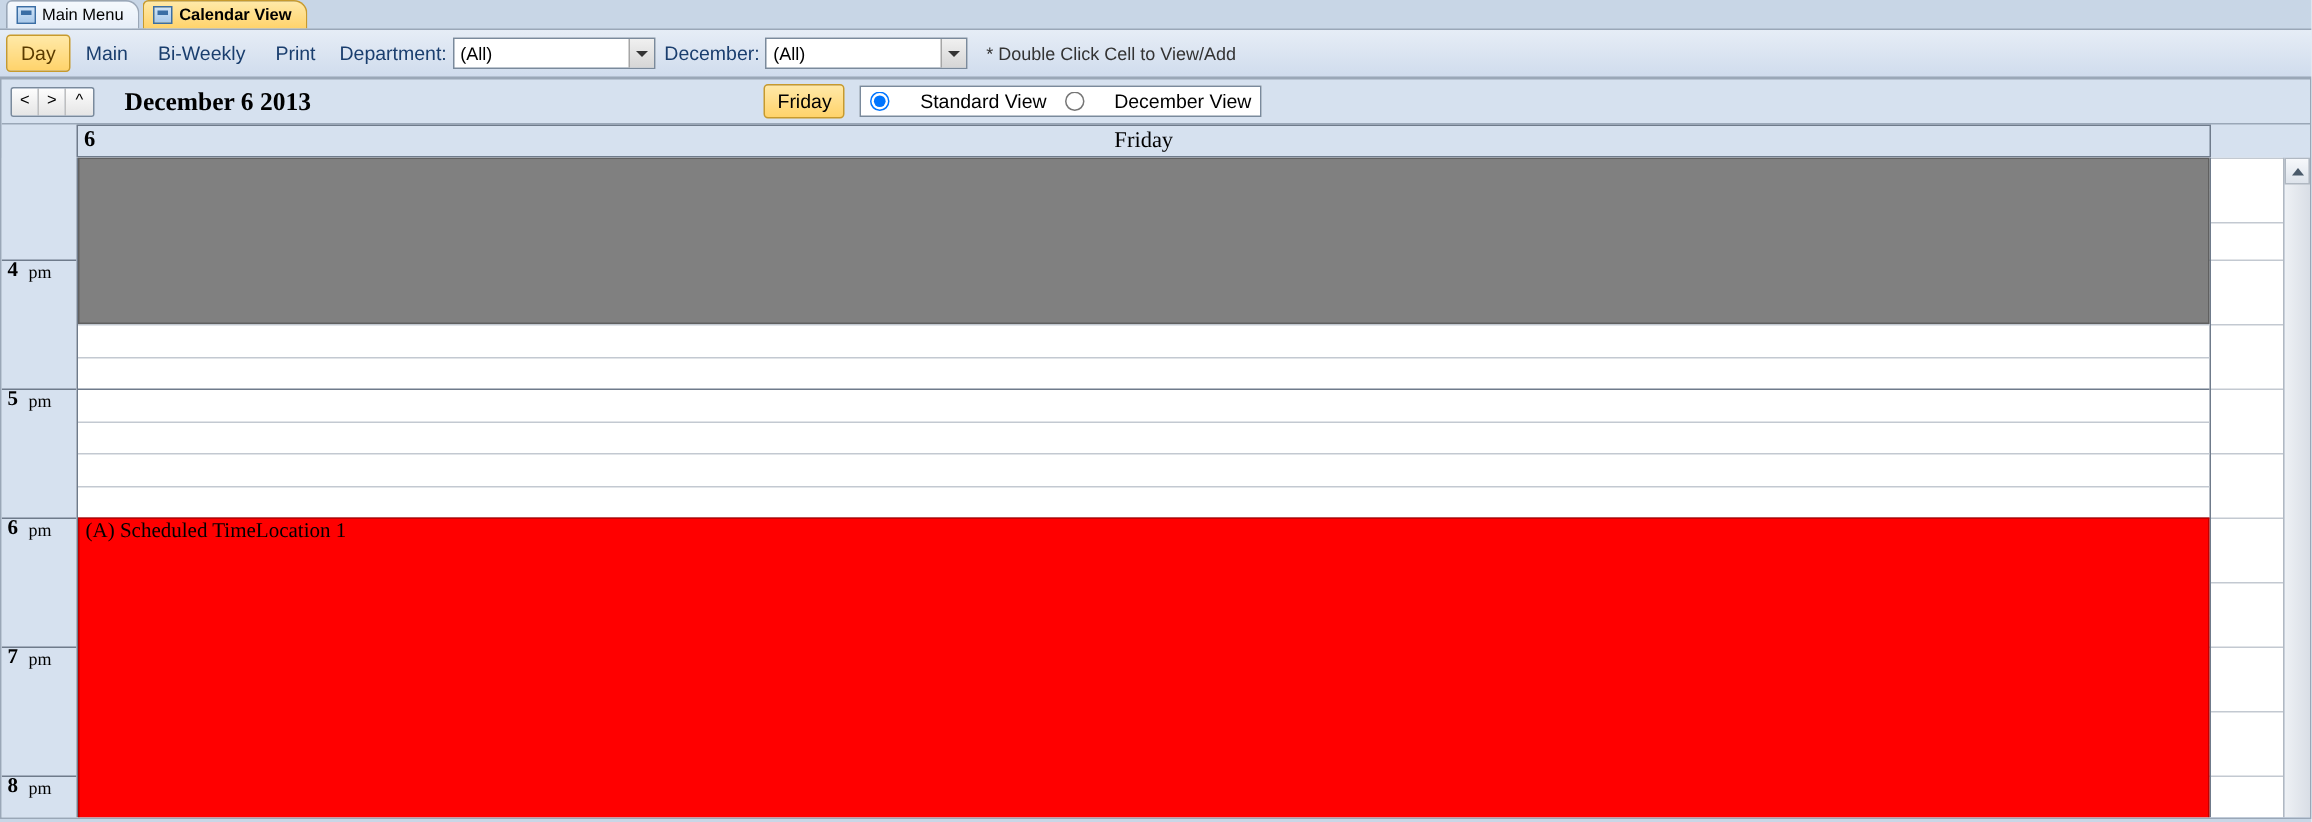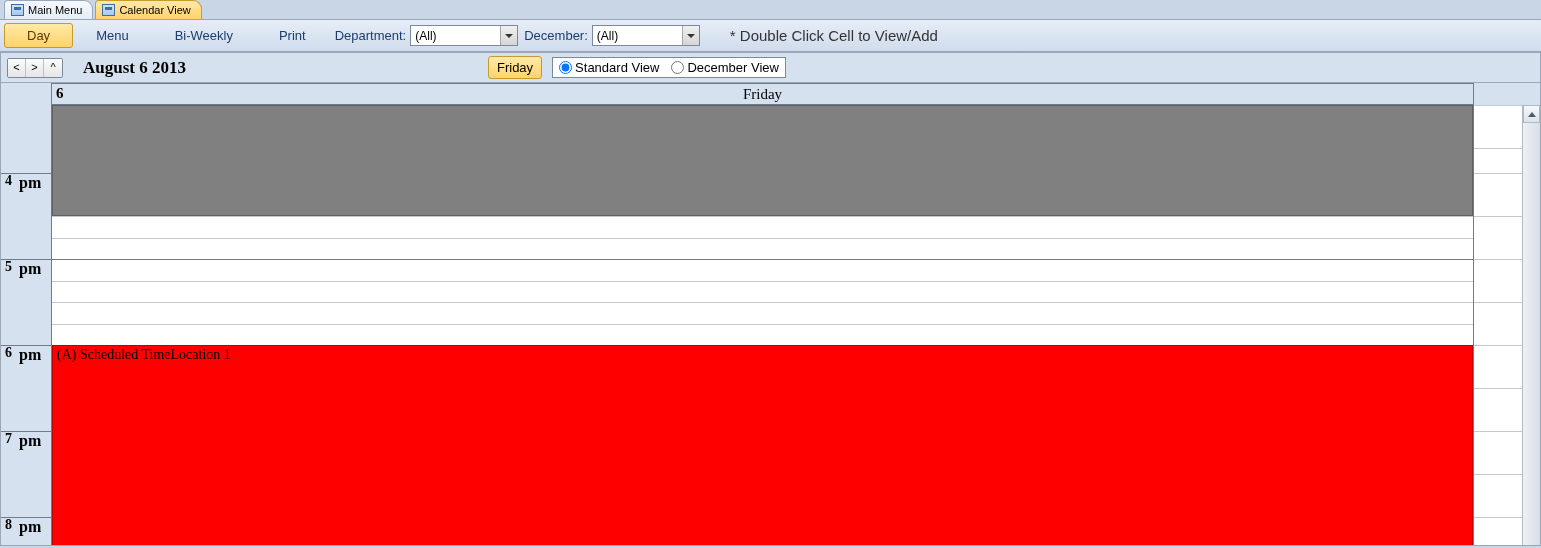--- a/index.html
+++ b/index.html
@@ -32,21 +32,21 @@
     border-top-left-radius: 4px;
     border-top-right-radius: 9px;
     background: linear-gradient(#f5f9fd,#e5edf7);
     font-size: 11px;
     cursor: pointer;
     gap: 4px;
   }
   .tab.active {
     background: linear-gradient(#ffe9a8,#ffd36b);
     border-color: #c79a2d;
-    font-weight: normal;
+    font-weight: bold;
     align-items: center;
   }
   .tab .win-icon {
     width: 13px; height: 12px;
     border: 1px solid #3a6ea5;
     background: linear-gradient(#cfe3f7,#a9c9ea);
     position: relative;
   }
   .tab .win-icon::before {
     content:""; position:absolute; left:2px; top:2px; right:2px; height:3px;
@@ -59,21 +59,21 @@
     border-bottom: 1px solid #9aa7b7;
     display: flex;
     align-items: center;
     padding: 0 4px;
     gap: 0;
   }
   .range-btns {
     display:flex;
   }
   .range-btn {
-    padding: 4px 22px;
+    padding: 4px 9px;
     font-size: 13px;
     color: #1a3e6e;
     cursor: pointer;
     border: 1px solid transparent;
   }
   .range-btn.active {
     background: linear-gradient(#ffe9a8,#ffd36b);
     border: 1px solid #c79a2d;
     border-radius: 3px;
     color: #5a3b00;
@@ -90,40 +90,40 @@
     height: 21px;
     background: #fff;
     border: 1px solid #7a8a9c;
   }
   .combo input {
     border: none;
     outline: none;
     height: 19px;
     padding: 0 4px;
     font-size: 12px;
-    width: 89px;
+    width: 116px;
     background: transparent;
   }
   .combo .dd-btn {
     width: 17px; height: 19px;
     background: linear-gradient(#f0f0f0,#d6d6d6);
     border-left: 1px solid #a6a6a6;
     display:flex;align-items:center;justify-content:center;
     cursor:pointer;
   }
   .combo .dd-btn::after {
     content:""; width:0;height:0;
     border-left:4px solid transparent;
     border-right:4px solid transparent;
     border-top:4px solid #333;
   }
   .hint {
-    font-size: 15px;
+    font-size: 12px;
     color: #333;
-    margin-left: 30px;
+    margin-left: 12px;
   }
   
   .content-frame {
     position: absolute;
     left: 0; right: 0; top: 52px; bottom: 2px;
     background: #d6e1ef;
     border: 1px solid #9aa7b7;
     overflow: hidden;
   }
   .header-row {
@@ -162,21 +162,21 @@
     display:flex;
     background:#fff;
     border:1px solid #7a8a9c;
     height:21px;
     align-items:center;
     padding: 0 6px;
     gap: 12px;
     font-size:13px;
     margin-left: 4px;
   }
-  .radio-group label { display:flex; align-items:center; gap:3px; cursor:pointer;}
+  .radio-group label { display:flex; align-items:center; gap:20px; cursor:pointer;}
   .radio-group input { cursor:pointer; }
   
   .day-header-row {
     position: relative;
     height: 22px;
     margin-left: 50px;
     margin-right: 66px;
     background: #d6e1ef;
     border: 1px solid #6f7b8b;
     border-bottom: 1px solid #6f7b8b;
@@ -200,21 +200,21 @@
   .time-col {
     position:absolute; left:0; top:0; bottom:0; width:50px;
     background:#d6e1ef;
   }
   .time-slot {
     position:absolute; left:0; width:50px; height:86px;
     border-top:1px solid #6f7b8b;
     font-family:"Times New Roman",serif;
   }
   .time-slot .hr { position:absolute; left:4px; top:-1px; font-size:14px; font-weight:bold;}
-  .time-slot .ampm { position:absolute; left:18px; top:0px; font-size:16px; font-weight:bold;}
+  .time-slot .ampm { position:absolute; left:18px; top:0px; font-size:12px; font-weight:normal;}
   .grid-body {
     position:absolute; left:50px; right:66px; top:0; bottom:0;
     background:#fff;
     border-left:1px solid #6f7b8b;
     border-right:1px solid #6f7b8b;
   }
   .hline {
     position:absolute; left:0; right:0; height:1px; background:#c3c9d1;
   }
   .hline.solid { background:#6f7b8b; }
@@ -265,21 +265,21 @@
   </div>
   <div class="tab active">
     <span class="win-icon"></span>
     <span>Calendar View</span>
   </div>
 </div>
 
 <div class="filter-bar">
   <div class="range-btns">
     <div class="range-btn active">Day</div>
-    <div class="range-btn">Menu</div>
+    <div class="range-btn">Main</div>
     <div class="range-btn">Bi-Weekly</div>
     <div class="range-btn">Print</div>
   </div>
   <span class="filter-label">Department:</span>
   <span class="combo">
     <input type="text" value="(All)" style="">
     <span class="dd-btn"></span>
   </span>
   <span class="filter-label">December:</span>
   <span class="combo">
@@ -290,21 +290,21 @@
 </div>
 
 <div class="content-frame">
 
   <div class="header-row">
     <div class="nav-btns">
       <div class="nav-btn">&lt;</div>
       <div class="nav-btn">&gt;</div>
       <div class="nav-btn">^</div>
     </div>
-    <div class="date-title">August 6 2013</div>
+    <div class="date-title">December 6 2013</div>
     <div class="spacer"></div>
     <div class="print-btn">Friday</div>
     <div class="radio-group">
       <label>
         <input type="radio" name="vm" checked="" style="">
         <span>Standard View</span>
       </label>
       <label>
         <input type="radio" name="vm" style="">
         <span>December View</span>

